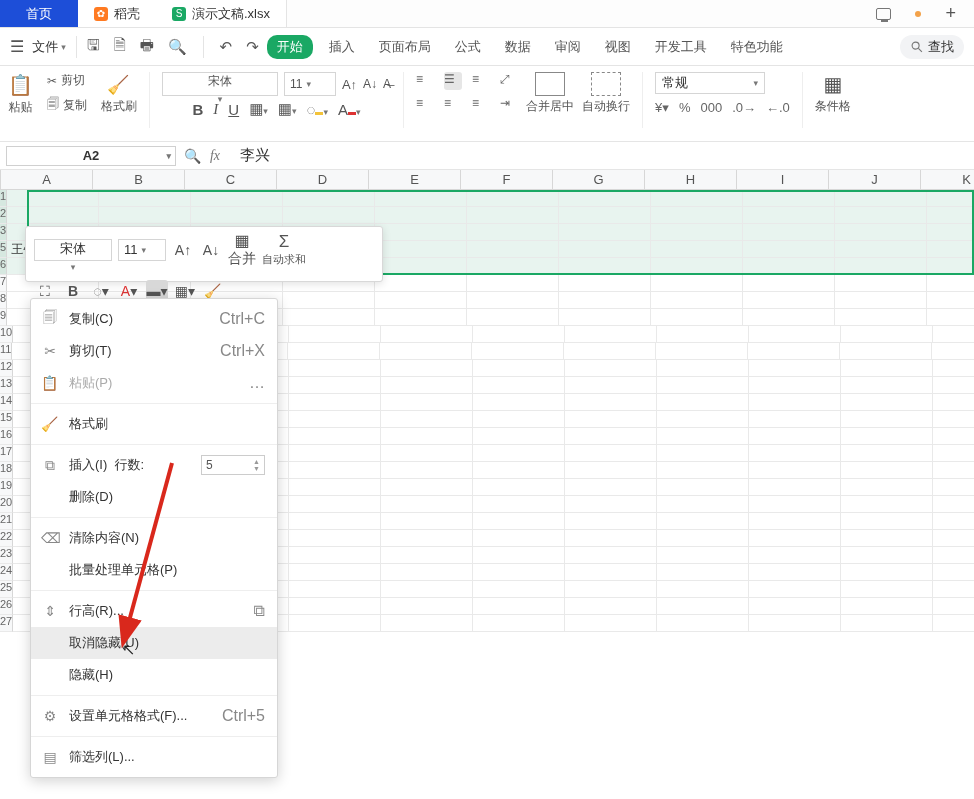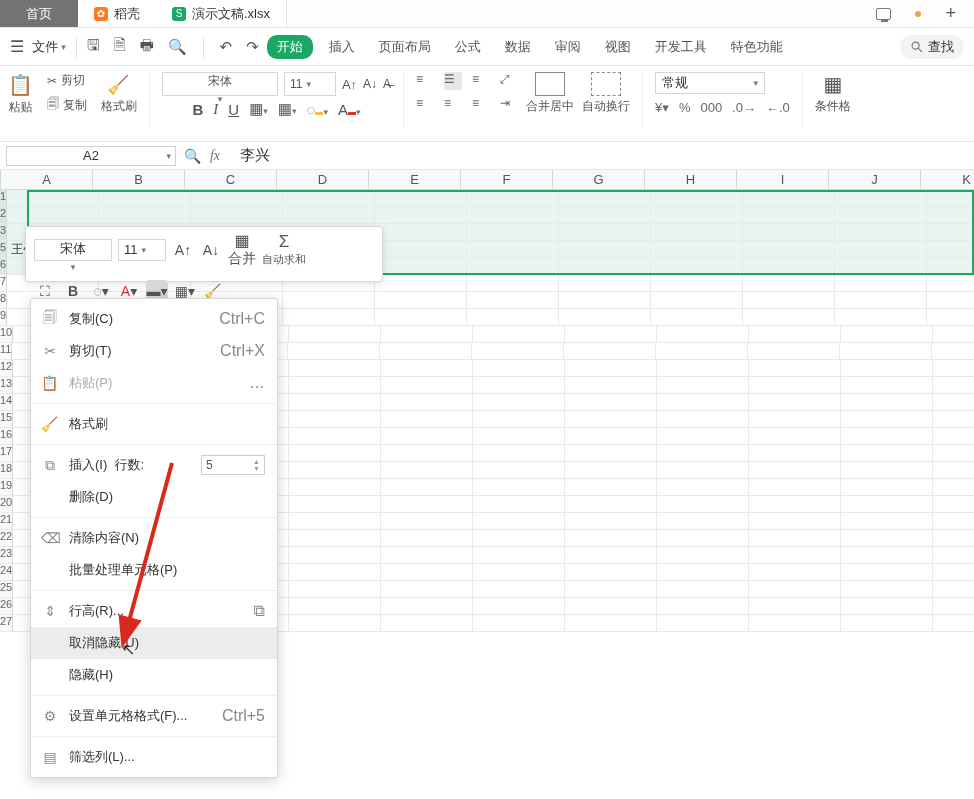--- a/index.html
+++ b/index.html
@@ -1,20 +1,20 @@
 <!DOCTYPE html>
 <html><head>
 <meta charset="utf-8">
 <style>
   * { box-sizing: border-box; font-family: "Microsoft YaHei", Arial, sans-serif; }
   body { margin:0; padding:0; width:974px; height:799px; background:#fff; overflow:hidden; color:#333; font-size:13px; position:relative; }
   
   .doc-tabs { display:flex; align-items:center; height:28px; background:#fdfdfd; border-bottom:1px solid #e4e4e4;}
   .doc-tab { display:flex; align-items:center; padding:0 16px; height:100%; gap:6px; cursor:pointer; }
-  .doc-tab.home { background:#737373; color:#fff; width:78px; justify-content:center;}
+  .doc-tab.home { background:#1d4ed8; color:#fff; width:78px; justify-content:center;}
   .doc-tab.dao  { background:#fff; }
   .doc-tab.file { background:#fff; border-right:1px solid #e4e4e4;}
   .doc-tab .sq { width:14px; height:14px; display:inline-flex; align-items:center; justify-content:center; border-radius:3px; font-size:10px; color:#fff;}
   .sq.orange{ background:#ff7a21;}
   .sq.green { background:#1aa864;}
   .add-tab { margin-left:auto; display:flex; align-items:center; gap:24px; padding-right:18px;}
   .device-ico{width:15px;height:12px;border:1.5px solid #777;border-radius:2px;position:relative;}
   .device-ico:after{content:"";position:absolute;bottom:-3px;left:4px;width:7px;height:1.5px;background:#777;}
   .dot{width:6px;height:6px;border-radius:50%;background:#f3a24a;}
   .plus{font-size:18px;color:#555;}
@@ -39,21 +39,21 @@
   .font-box{width:116px;flex-direction:column;} .size-box{width:52px;}
   .style-row{display:flex;gap:10px;align-items:center;color:#555;font-size:15px;}
   .align-grid{display:grid;grid-template-columns:repeat(4,18px);grid-auto-rows:18px;gap:6px 10px;color:#666;}
   .big-col{display:flex;flex-direction:column;align-items:center;gap:2px;font-size:12px;color:#555;}
   .big-col .box{width:30px;height:24px;border:1.5px solid #888;position:relative;}
   .numfmt{display:flex;flex-direction:column;gap:6px;}
   .numfmt .sel{border:1px solid #d5d5d5;height:22px;width:110px;display:flex;align-items:center;justify-content:space-between;padding:0 6px;}
   .numfmt .icons{display:flex;gap:10px;color:#666;font-size:13px;}
   
   .fbar{display:flex;align-items:center;height:28px;border-bottom:1px solid #e5e5e5;}
-  .namebox{width:170px;border:1px solid #d0d0d0;margin:0 6px;height:20px;display:flex;align-items:center;justify-content:center;position:relative;color:#333;}
+  .namebox{width:170px;border:1px solid #d0d0d0;margin:0 6px;height:20px;display:flex;align-items:center;justify-content:center;position:relative;color:#333;font-weight:bold;}
   .namebox .caret{position:absolute;right:4px;}
   .fbar .tool{width:22px;text-align:center;color:#777;font-size:14px;}
   .fx{font-style:italic;font-family:serif;font-size:15px;color:#555;}
   .cellval{padding-left:14px;color:#333;font-size:15px;}
   
   .sheet{position:relative;}
   .colhdr{display:flex;height:20px;background:#f7f8f9;border-bottom:1px solid #d7d7d7;}
   .corner{width:27px;border-right:1px solid #d7d7d7;background:#f3f4f6;position:relative;}
   .corner:after{content:"";position:absolute;right:2px;bottom:2px;border:5px solid transparent;border-right-color:#bbb;border-bottom-color:#bbb;}
   .ch{flex:0 0 92px;text-align:center;line-height:20px;border-right:1px solid #d7d7d7;color:#555;}

